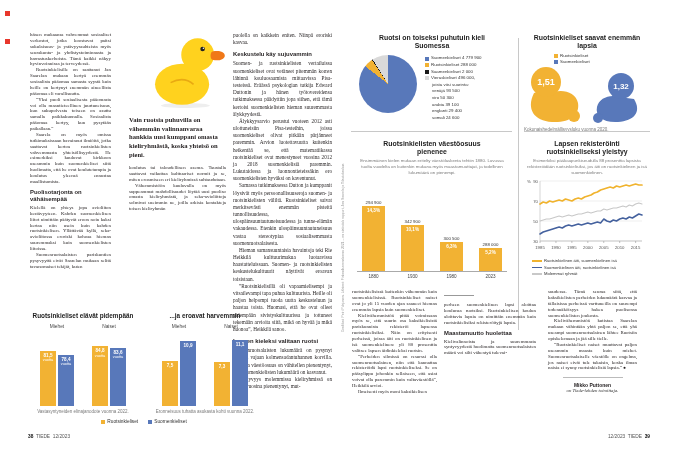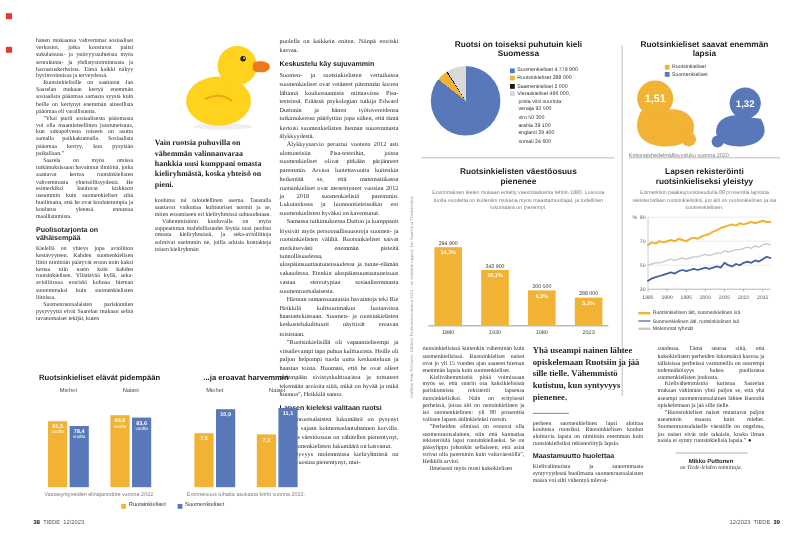--- a/index.html
+++ b/index.html
@@ -335,21 +335,20 @@
   <div class="abs vert" style="left:341px;top:150px;height:182px;">Grafiikat: Petri Pohjonen. Lähteet: Finlandssvenskarna 2021 – en statistisk rapport, Jan Saarela ja Tilastokeskus</div>
 
   <div class="abs bodytext" style="left:352px;top:289px;width:85px;">
     <p>ruotsinkielisissä kuitenkin vähemmän kuin suomenkielisissä. Ruotsinkieliset naiset ovat jo yli 15 vuoden ajan saaneet hieman enemmän lapsia kuin suomenkieliset.</p>
     <p>Kielivähemmistöä pitää voimissaan myös se, että suurin osa kaksikielisistä pariskunnista rekisteröi lapsensa ruotsinkielisiksi. Näin on erityisesti perheissä, joissa äiti on ruotsinkielinen ja isä suomenkielinen: yli 80 prosenttia valitsee lapsen äidinkieleksi ruotsin.</p>
     <p>”Perheiden silmissä on resurssi olla suomenruotsalainen, niin että kannattaa rekisteröidä lapsi ruotsinkieliseksi. Se on pääsylippu johonkin sellaiseen, että asiat voivat olla paremmin kuin valtaväestöllä”, Heikkilä arvioi.</p>
     <p>Ilmeisesti myös moni kaksikielisen</p>
   </div>
 
   <div class="abs" style="left:444px;top:288px;width:92px;">
-    <div class="quote2">Yhä useampi nainen lähtee opiskelemaan Ruotsiin ja jää sille tielle. Vähemmistö kutistuu, kun syntyvyys pienenee.</div>
     <div class="qdivider"></div>
     <div class="bodytext">
       <p>perheen suomenkielinen lapsi aloittaa koulunsa ruotsiksi. Ruotsinkielisen koulun aloittavia lapsia on nimittäin enemmän kuin ruotsinkielisiksi rekisteröityjä lapsia.</p>
       <div class="subhead">Maastamuutto huolettaa</div>
       <p>Kielivalinnoista ja suuremmasta syntyvyydestä huolimatta suomenruotsalaisten määrä voi silti vähentyä tulevai-</p>
     </div>
   </div>
 
   <div class="abs" style="left:548px;top:289px;width:89px;">
     <div class="bodytext">

